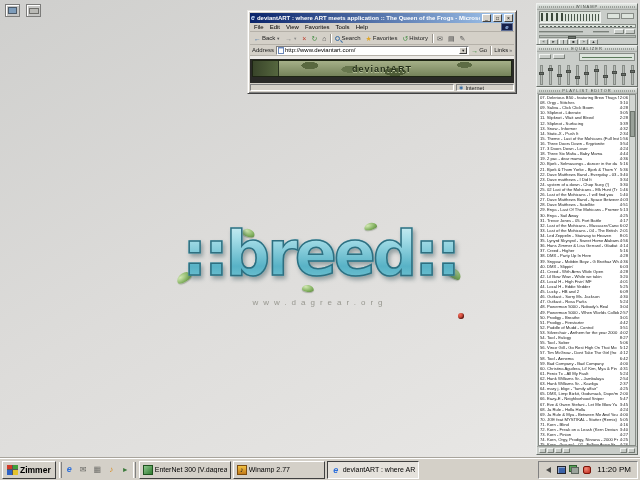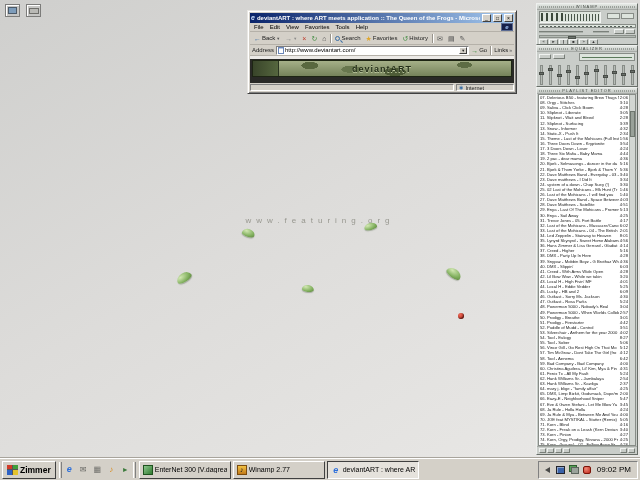--- a/index.html
+++ b/index.html
@@ -172,21 +172,22 @@
         <div class="fold"></div>
       </div>
   </div>
 
   <div class="breed">
     <div class="leaf l1"></div>
     <div class="leaf l2"></div>
     <div class="leaf l3"></div>
     <div class="leaf l4"></div>
     <div class="leaf l5"></div>
-    <div class="breed-url">www.featuring.org</div>
+    <div class="breed-text">::breed::</div>
+    <div class="breed-url">www.dagrear.org</div>
     <div class="ladybug"></div>
   </div>
 
   <div class="ie">
     <div class="titlebar">
       <span class="tb-icon">e</span>
       <span class="tb-text">deviantART : where ART meets application :: The Queen of the Frogs - Microsoft Internet Explorer</span>
       <span class="tb-btn">_</span>
       <span class="tb-btn">□</span>
       <span class="tb-btn">×</span>
@@ -707,17 +708,17 @@
         </span>
       <span class="tray-ic">
           <span class="tray-disp"></span>
         </span>
       <span class="tray-ic">
           <span class="tray-net"></span>
         </span>
       <span class="tray-ic">
           <span class="tray-av"></span>
         </span>
-      <span class="clock">09:02 PM</span>
+      <span class="clock">11:20 PM</span>
     </div>
   </div>
 
 </div>
 
 </body></html>

